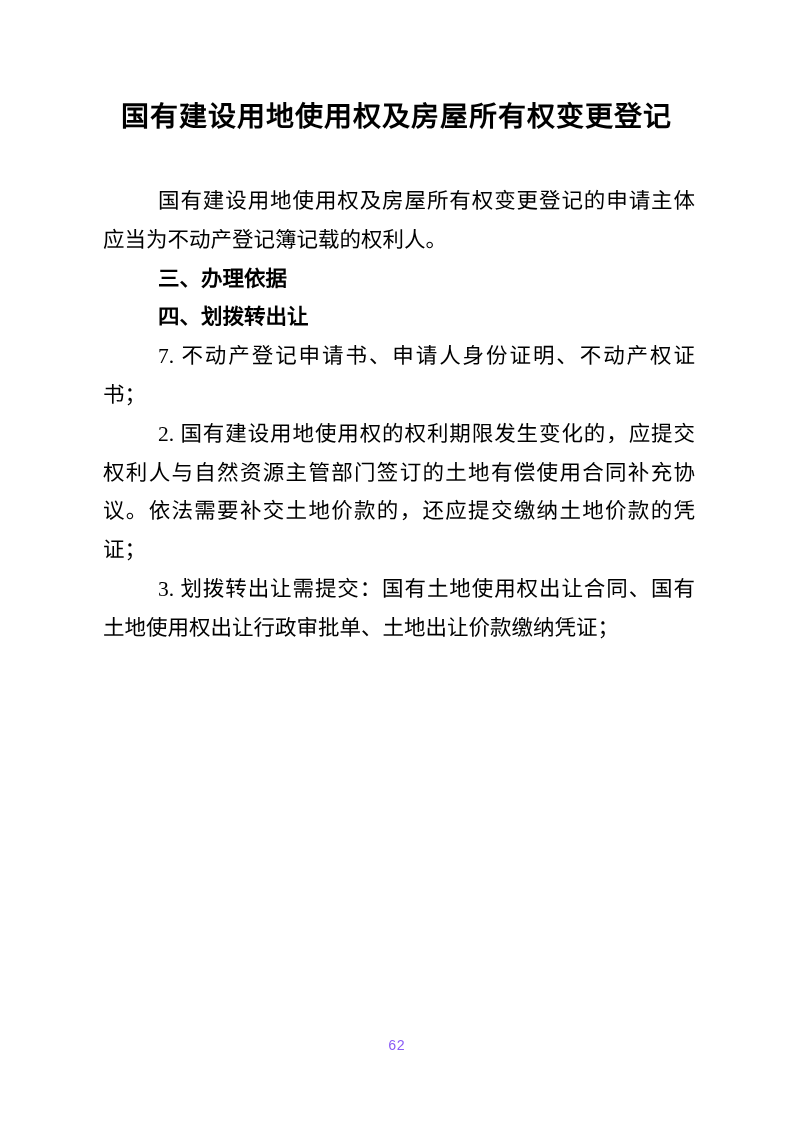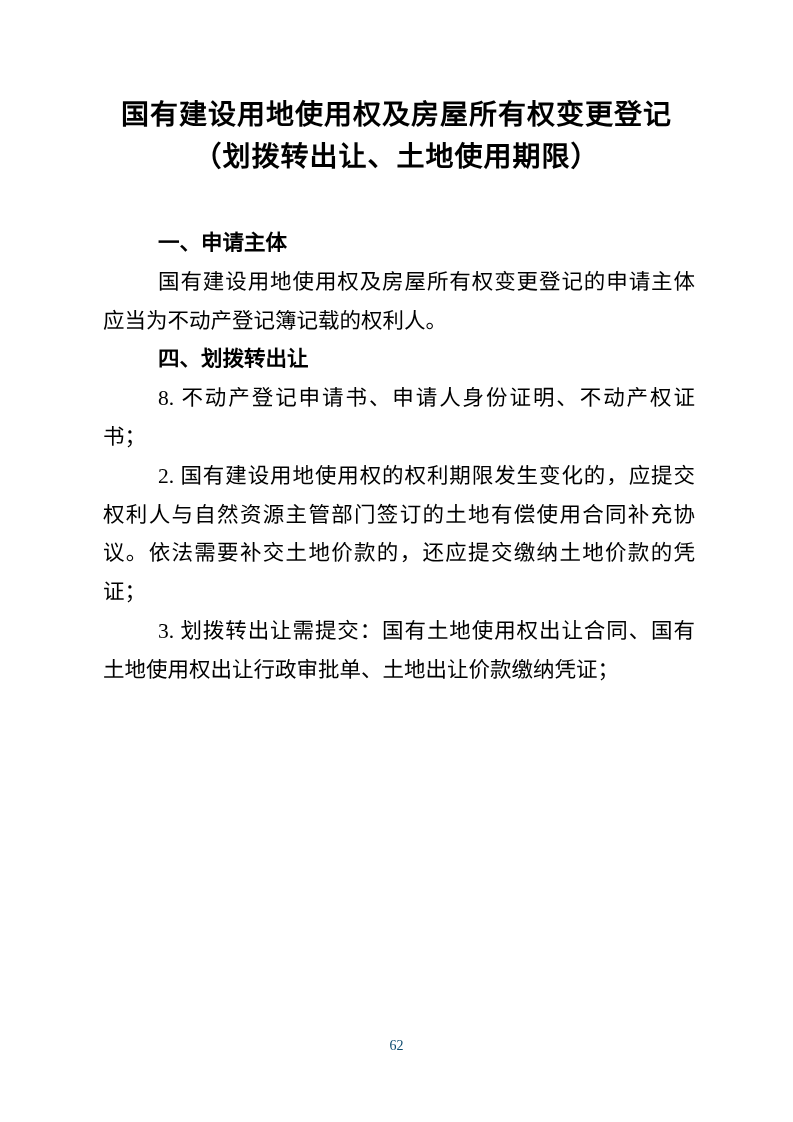--- a/index.html
+++ b/index.html
@@ -18,21 +18,21 @@
     position: relative;
     background: #ffffff;
   }
   .title-block {
     padding-top: 96px;
     text-align: center;
     font-weight: bold;
     font-size: 28px;
     line-height: 42px;
     letter-spacing: 1px;
-    font-family: Liberation Mono, monospace;
+    font-family: Liberation Serif, serif;
   }
   .title-line { white-space: nowrap; }
   .doc-body {
     margin: 44px 98px 0 103px;
     font-size: 21.5px;
     line-height: 38.8px;
     text-align: justify;
     text-justify: inter-ideograph;
   }
   .section-heading {
@@ -49,38 +49,37 @@
     font-size: 21.5px;
     line-height: 38.8px;
   }
   .page-footer {
     position: absolute;
     top: 1038px;
     left: 0;
     width: 100%;
     text-align: center;
     font-size: 14px;
-    font-family: Liberation Serif, serif;
-    color: #0c4a6e;
+    font-family: Liberation Mono, monospace;
+    color: #8b5cf6;
   }
 </style>
 </head>
 <body>
 
 <div class="page">
 
   <div class="title-block">
     <div class="title-line">国有建设用地使用权及房屋所有权变更登记</div>
-    <div class="title-line">（划拨转出让、土地使用期限）</div>
   </div>
 
   <div class="doc-body">
-      <div class="section-heading">一、申请主体</div>
       <p class="para">国有建设用地使用权及房屋所有权变更登记的申请主体应当为不动产登记簿记载的权利人。</p>
+      <div class="section-heading">三、办理依据</div>
       <div class="section-heading">四、划拨转出让</div>
-      <p class="para">8. 不动产登记申请书、申请人身份证明、不动产权证书；</p>
+      <p class="para">7. 不动产登记申请书、申请人身份证明、不动产权证书；</p>
       <p class="para">2. 国有建设用地使用权的权利期限发生变化的，应提交权利人与自然资源主管部门签订的土地有偿使用合同补充协议。依法需要补交土地价款的，还应提交缴纳土地价款的凭证；</p>
       <p class="para">3. 划拨转出让需提交：国有土地使用权出让合同、国有土地使用权出让行政审批单、土地出让价款缴纳凭证；</p>
     </div>
 
   <div class="page-footer">62</div>
 
 </div>
 
 </body></html>

